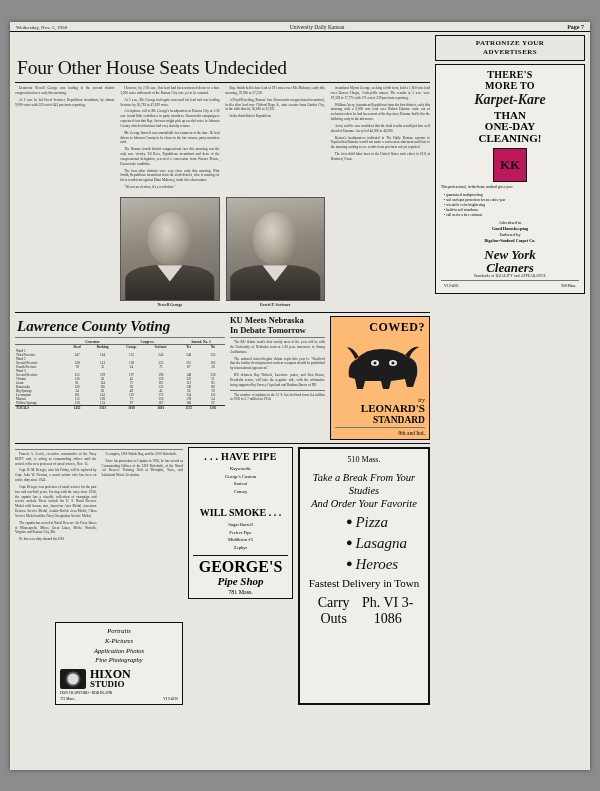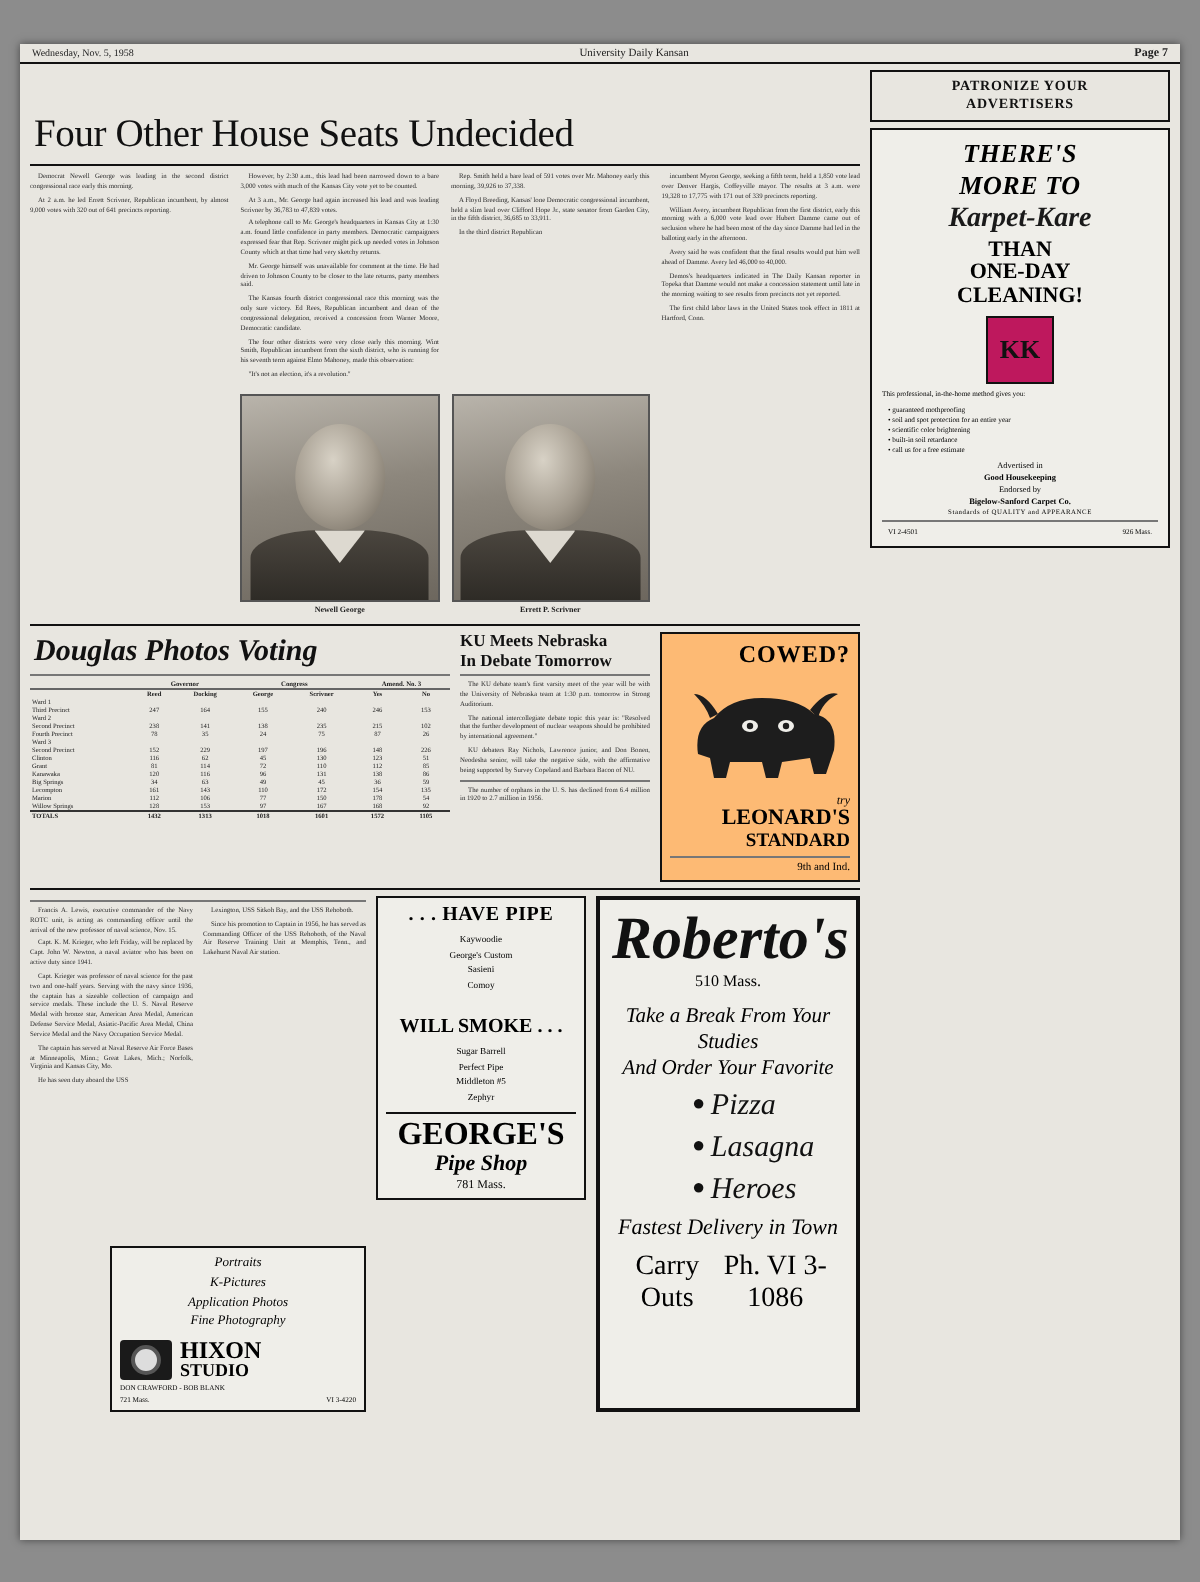--- a/index.html
+++ b/index.html
@@ -102,21 +102,21 @@
   .grp-row th { font-size: 3.4px; border-bottom: 0.5px solid #666; }
   .ad-top {
     text-align: center; font-size: 7px; font-weight: bold;
     letter-spacing: 0.4px; color: #111; padding: 3px 0; line-height: 1.3;
     border: 1.5px solid #111; margin-bottom: 3px;
   }
   .karpet {
     border: 1.5px solid #111; padding: 4px 5px; text-align: center;
     background: #efeee9;
   }
-  .karpet .l1 { font-size: 13px; font-weight: bold; letter-spacing: 0.3px; font-style: italic; }
+  .karpet .l1 { font-size: 10px; font-weight: bold; letter-spacing: 0.3px; }
   .karpet .l2 { font-family: "Liberation Serif", serif; font-style: italic;
                 font-weight: bold; font-size: 14px; color: #1a1a1a; margin: 1px 0; }
   .karpet .l3 { font-size: 11px; font-weight: bold; }
   .karpet .l4 { font-size: 11px; font-weight: bold; line-height: 1.05; }
   .kk-logo {
     width: 34px; height: 34px; border: 1.5px solid #111; margin: 4px auto 2px auto;
     display: flex; align-items: center; justify-content: center;
     font-size: 13px; font-weight: bold; background: #be185d; color: #111;
   }
   .karpet .body { font-size: 3.6px; text-align: left; line-height: 1.45; margin-top: 3px; }
@@ -156,21 +156,21 @@
   .roberto .tag {
     font-family: "Liberation Serif", serif; font-style: italic;
     font-size: 10.5px; margin: 7px 0 2px 0; line-height: 1.25;
   }
   .roberto .items { text-align: left; margin: 4px 0 4px 40px; }
   .roberto .items div {
     font-family: "Liberation Serif", serif; font-style: italic;
     font-size: 15px; margin: 4px 0; color: #111;
   }
   .roberto .items div:before { content: "● "; font-size: 11px; vertical-align: 2px; }
-  .roberto .fast { font-family: "Liberation Serif", serif; font-style: italic;
+  .roberto .fast { font-family: "Liberation Serif", serif; 
                    font-size: 11px; margin-top: 4px; }
   .roberto .btm { display: flex; justify-content: space-between;
                   font-size: 14px; margin-top: 6px; padding: 0 4px; }
 
   
   .pipe-ad { border: 1.5px solid #111; padding: 3px 4px; text-align: center; background:#efeee9; }
   .pipe-ad .l1 { font-size: 10px; font-weight: bold; letter-spacing: 0.3px; }
   .pipe-ad .brands { font-size: 4.6px; line-height: 1.65; margin: 3px 0; }
   .pipe-ad .l2 { font-size: 10px; font-weight: bold; margin-top: 12px; }
   .pipe-ad .geo {
@@ -275,21 +275,21 @@
           <div class="photo-cap">Errett P. Scrivner</div>
         </div>
         <div style="flex:1;"></div>
       </div>
 
       <div class="wide-rule"></div>
 
       <div style="display:flex; gap:5px;">
 
         <div style="width:210px;">
-          <div class="script-head">Douglas Photos Voting</div>
+          <div class="script-head">Lawrence County Voting</div>
           <div class="hairline"></div>
           <table class="vote-table">
             <thead>
               <tr class="grp-row">
                 <th></th>
                 <th colspan="2">Governor</th>
                 <th colspan="2">Congress</th>
                 <th colspan="2">Amend. No. 3</th>
               </tr>
               <tr>
@@ -541,21 +541,20 @@
             </div>
             <div class="wide-rule"></div>
             <div class="geo">GEORGE'S</div>
             <div class="geo2">Pipe Shop</div>
             <div class="addr">781 Mass.</div>
           </div>
         </div>
 
         <div style="width:132px;">
           <div class="roberto">
-            <div class="name">Roberto's</div>
             <div class="addr">510 Mass.</div>
             <div class="tag">
               <span>Take a Break From Your Studies</span><br>
               <span>And Order Your Favorite</span>
             </div>
             <div class="items">
               <div>Pizza</div>
               <div>Lasagna</div>
               <div>Heroes</div>
             </div>
@@ -592,20 +591,24 @@
           <li>scientific color brightening</li>
           <li>built-in soil retardance</li>
           <li>call us for a free estimate</li>
         </ul>
         <div class="endorse">
           <div>Advertised in</div>
           <div style="font-weight:bold;">Good Housekeeping</div>
           <div>Endorsed by</div>
           <div style="font-weight:bold;">Bigelow-Sanford Carpet Co.</div>
         </div>
+        <div class="ny-clean">
+          <span>New York</span><br>
+          <span>Cleaners</span>
+        </div>
         <div class="ny-sub">Standards of QUALITY and APPEARANCE</div>
         <div class="hairline"></div>
         <div class="ny-foot">
           <span>VI 2-4501</span>
           <span>926 Mass.</span>
         </div>
       </div>
 
     </div>
   </div>

